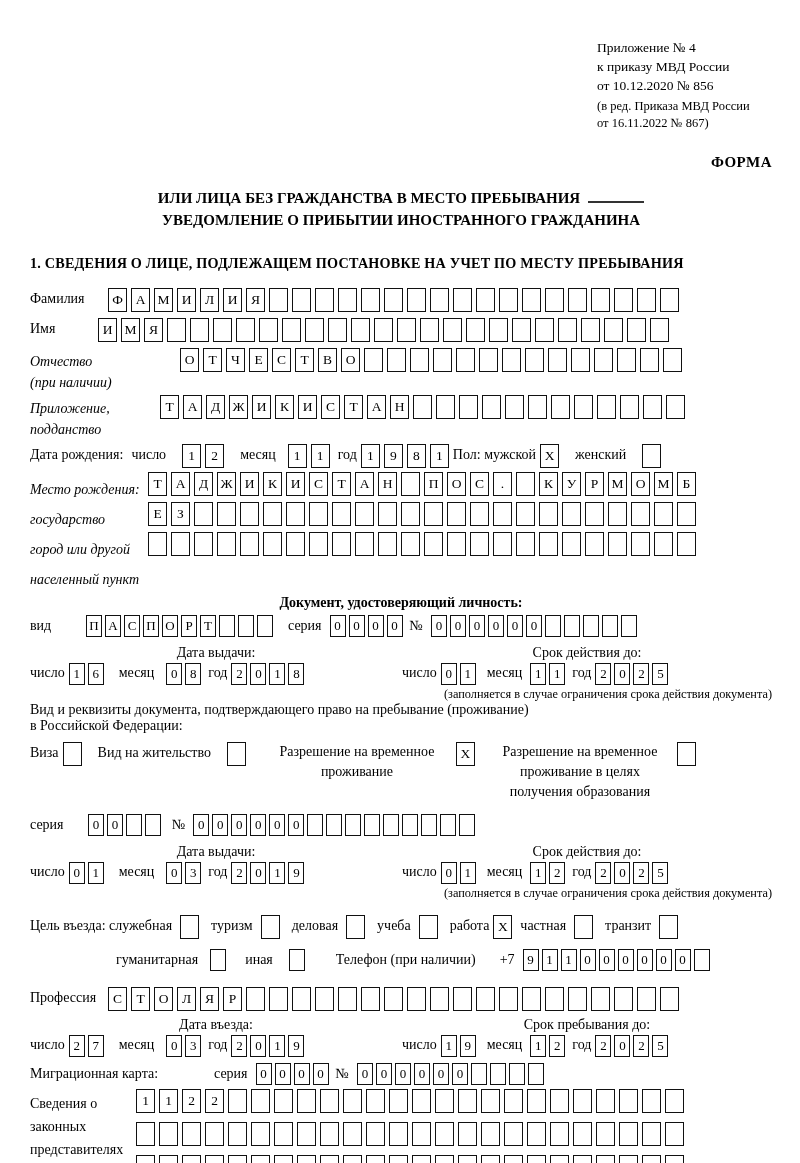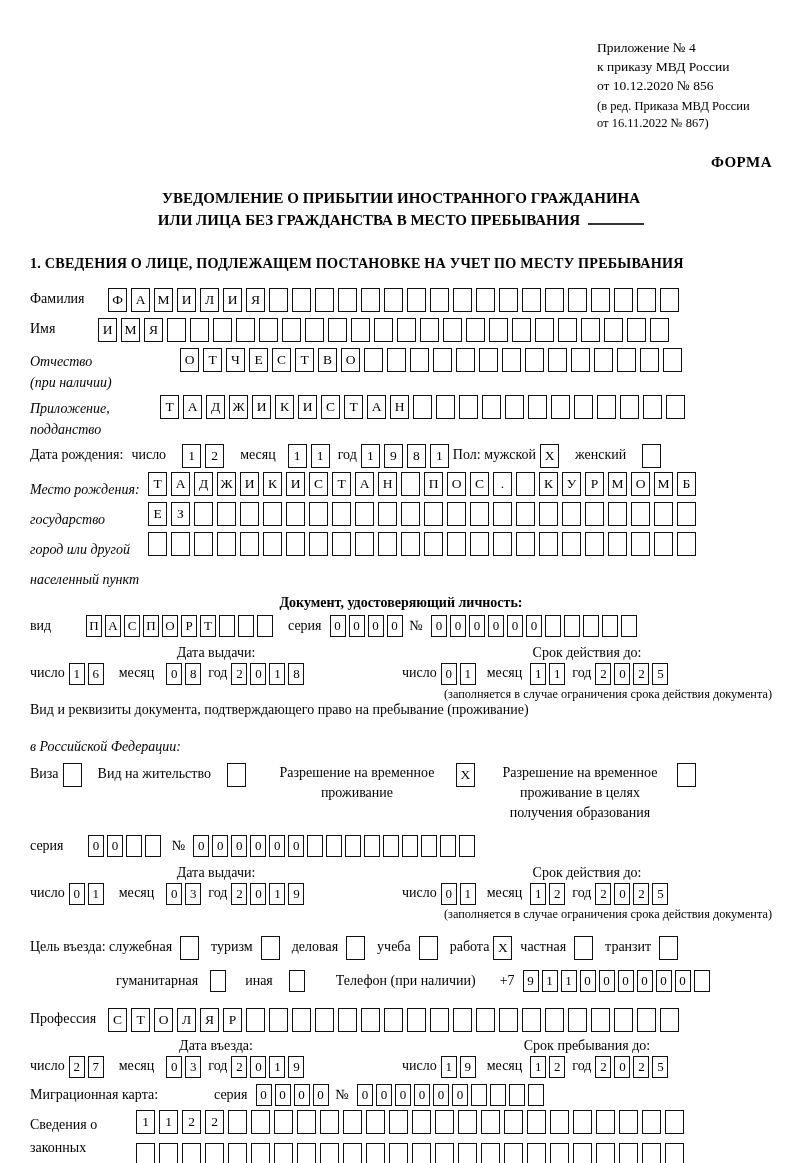--- a/index.html
+++ b/index.html
@@ -61,22 +61,22 @@
     <div>к приказу МВД России</div>
     <div>от 10.12.2020 № 856</div>
     <div class="amend">
       <div>(в ред. Приказа МВД России</div>
       <div>от 16.11.2022 № 867)</div>
     </div>
   </div>
   <div class="forma">ФОРМА</div>
 
   <div class="title">
+    <div><span>ИЛИ ЛИЦА БЕЗ ГРАЖДАНСТВА В МЕСТО ПРЕБЫВАНИЯ</span><span class="title-underline"></span></div>
     <div>УВЕДОМЛЕНИЕ О ПРИБЫТИИ ИНОСТРАННОГО ГРАЖДАНИНА</div>
-    <div><span>ИЛИ ЛИЦА БЕЗ ГРАЖДАНСТВА В МЕСТО ПРЕБЫВАНИЯ</span><span class="title-underline"></span></div>
   </div>
 
   <div class="sec-heading">1. СВЕДЕНИЯ О ЛИЦЕ, ПОДЛЕЖАЩЕМ ПОСТАНОВКЕ НА УЧЕТ ПО МЕСТУ ПРЕБЫВАНИЯ</div>
 
   <div class="frow" style="margin-top:16px;">
     <span class="lbl w78">Фамилия</span>
     <span class="boxes">
         <span class="cbox">Ф</span>
         <span class="cbox">А</span>
         <span class="cbox">М</span>
@@ -397,21 +397,21 @@
             <span class="cbox">0</span>
             <span class="cbox">2</span>
             <span class="cbox">5</span>
           </span>
       </div>
       <div class="date-note">(заполняется в случае ограничения срока действия документа)</div>
     </div>
   </div>
 
   <div class="plain">Вид и реквизиты документа, подтверждающего право на пребывание (проживание)</div>
-  <div style="margin-top:21px;font-style:italic;">в Российской Федерации:</div>
+  <div style="margin-top:0;">в Российской Федерации:</div>
 
   <div class="cb-row">
     <span class="inlbl">Виза</span>
     <span class="boxes gap4">
         <span class="cbox"></span>
       </span>
     <span class="inlbl gap12">Вид на жительство</span>
     <span class="boxes gap16">
         <span class="cbox"></span>
       </span>

